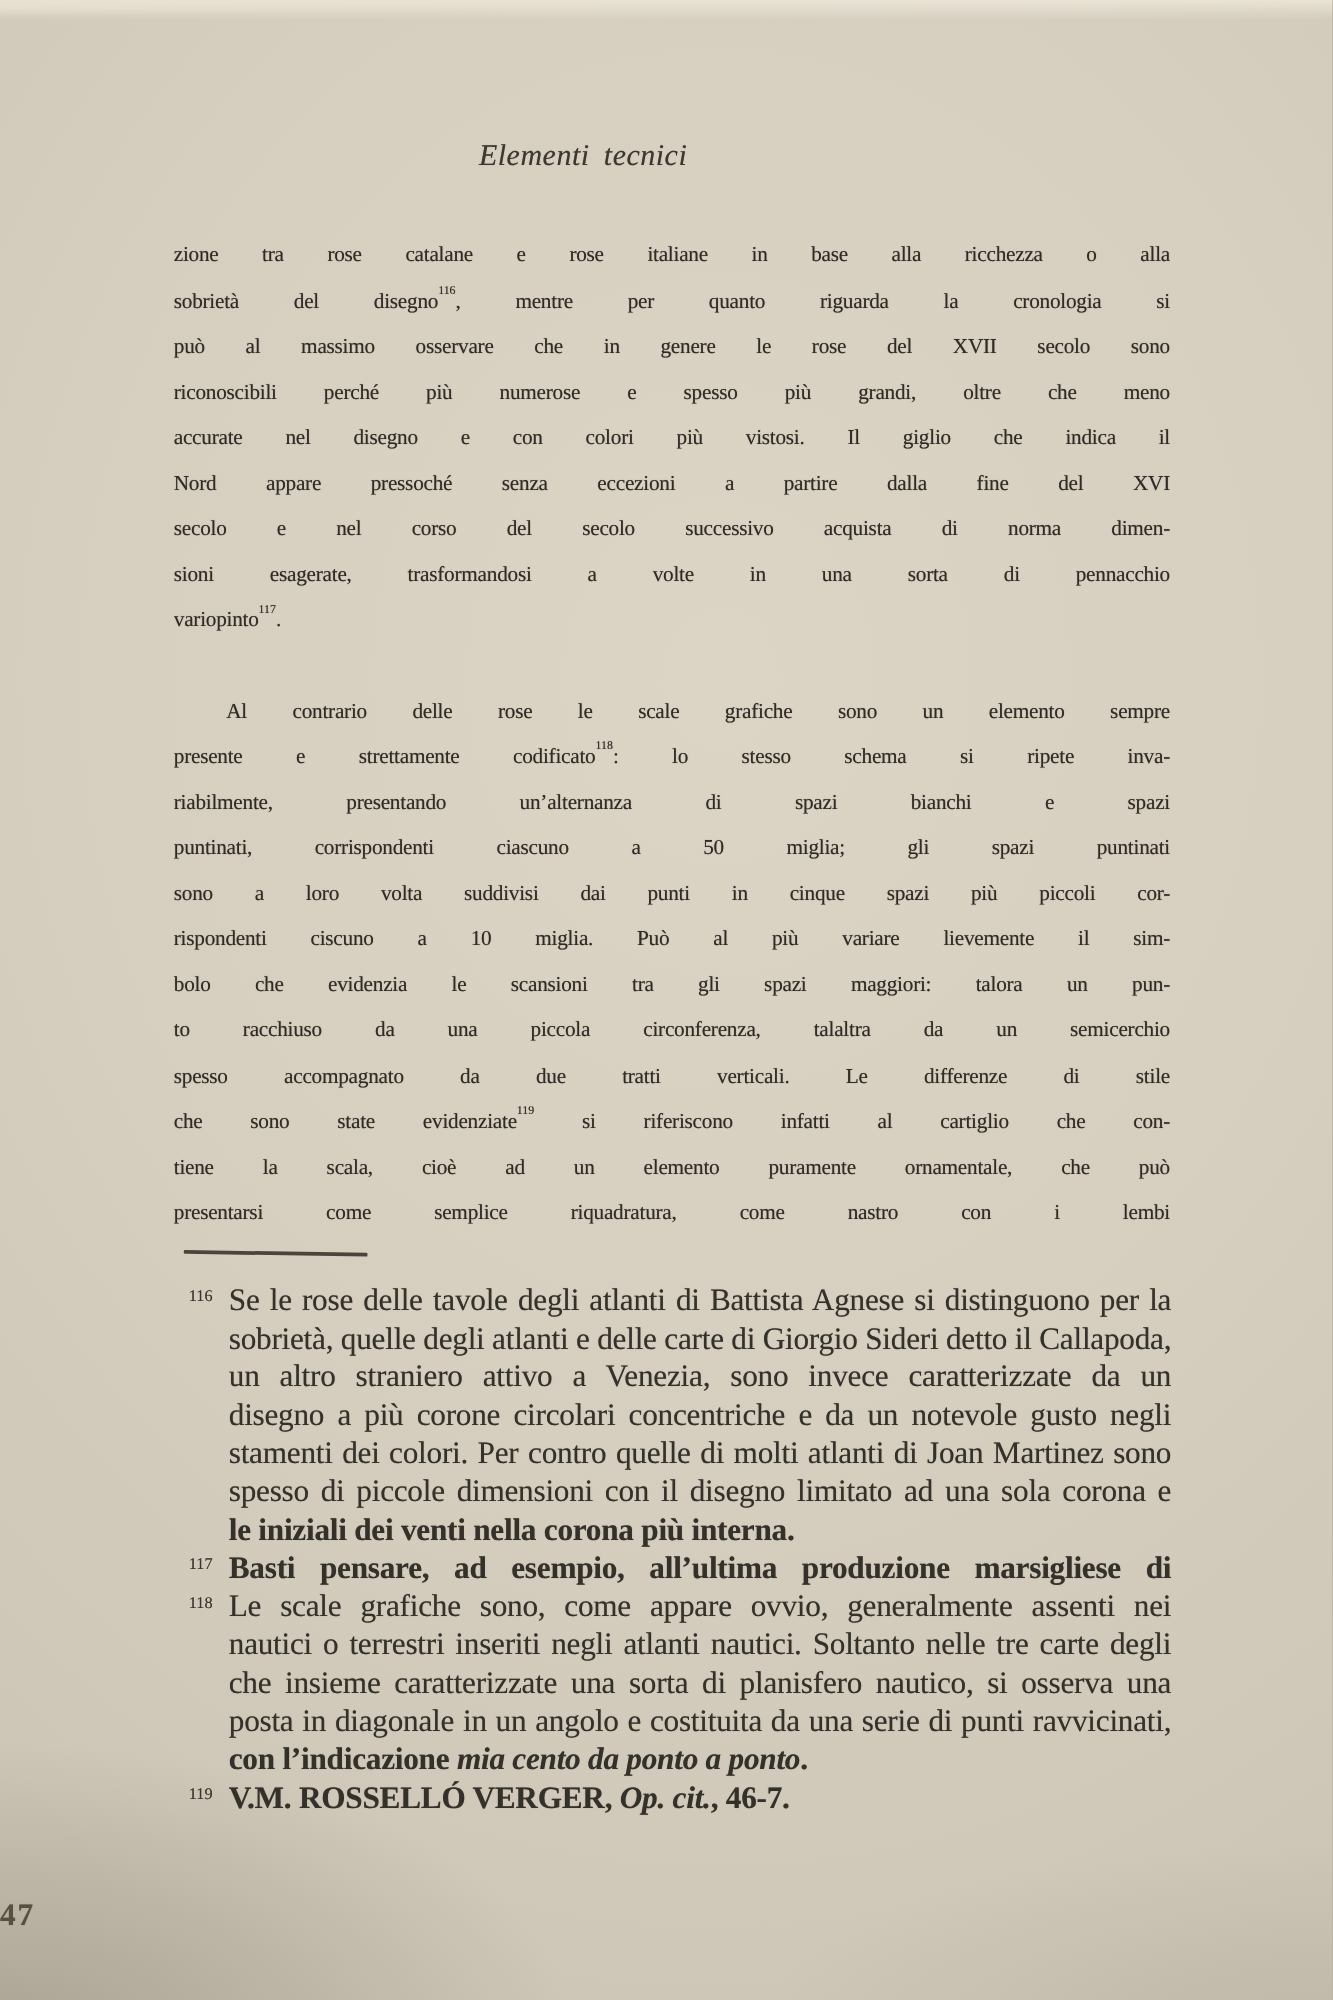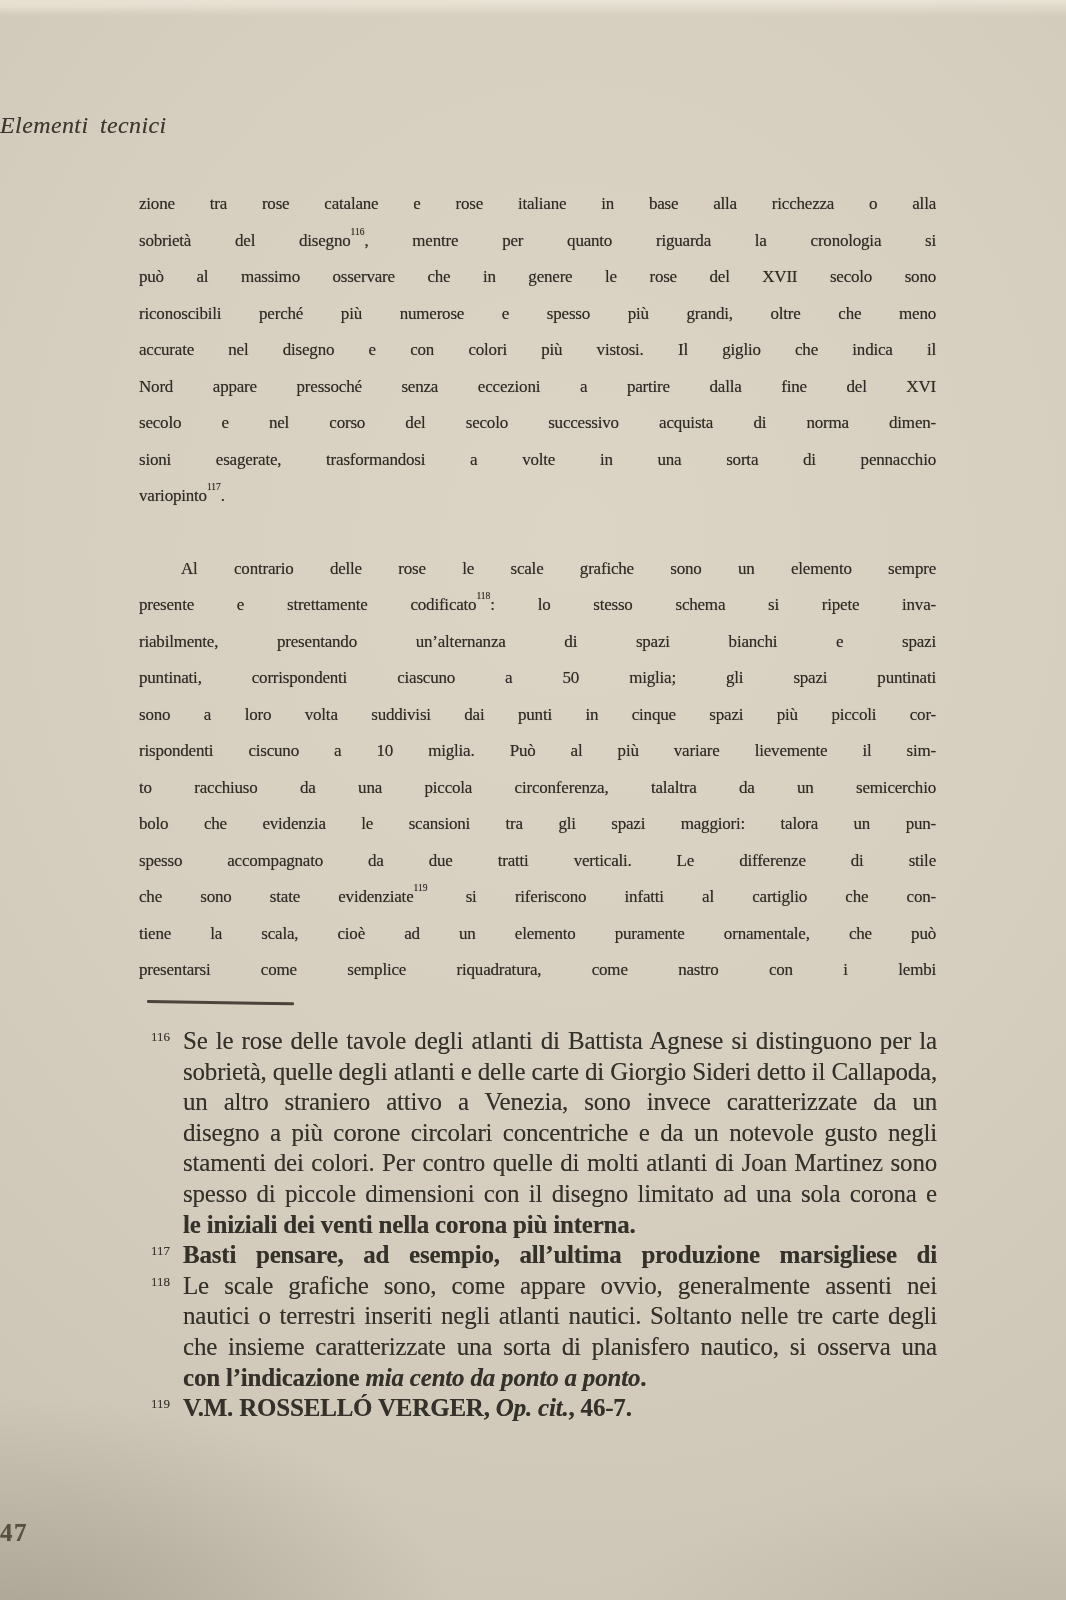--- a/index.html
+++ b/index.html
@@ -16,21 +16,21 @@
       radial-gradient(660px 200px at 100% 101%, rgba(110,101,85,.14), rgba(110,101,85,0) 70%),
       radial-gradient(90% 70% at 54% 34%, #dcd5c6 0%, #d6cfc0 55%, #cdc6b6 100%);
   }
   .top-edge{
     position:absolute;top:0;left:0;width:480px;height:13px;
     background:linear-gradient(to bottom,#e8e1d2,rgba(232,225,210,0));
     transform:rotate(-0.7deg);transform-origin:left top;
   }
   .running-header{
     position:absolute;top:112px;left:0;width:933px;
-    text-align:left;font-style:italic;font-size:24px;color:#3c372f;
+    text-align:center;font-style:italic;font-size:24px;color:#3c372f;
     word-spacing:5px;letter-spacing:.4px;
     text-shadow:0 0 .6px rgba(60,55,47,.5);
   }
   .body-text{position:absolute;top:186px;left:139px;width:797px;}
   .bline{
     font-size:17px;line-height:36.5px;height:36.5px;overflow:hidden;
     text-align:justify;text-align-last:justify;
     letter-spacing:-0.2px;color:#302c25;
     text-shadow:0 0 .7px rgba(48,44,37,.55);
   }
@@ -77,22 +77,22 @@
       <div class="bline"><span>Nord appare pressoché senza eccezioni a partire dalla fine del XVI</span></div>
       <div class="bline"><span>secolo e nel corso del secolo successivo acquista di norma dimen-</span></div>
       <div class="bline"><span>sioni esagerate, trasformandosi a volte in una sorta di pennacchio</span></div>
       <div class="bline end"><span>variopinto</span><sup>117</sup><span>.</span></div>
       <div class="bline indent"><span>Al contrario delle rose le scale grafiche sono un elemento sempre</span></div>
       <div class="bline"><span>presente e strettamente codificato</span><sup>118</sup><span>: lo stesso schema si ripete inva-</span></div>
       <div class="bline"><span>riabilmente, presentando un’alternanza di spazi bianchi e spazi</span></div>
       <div class="bline"><span>puntinati, corrispondenti ciascuno a 50 miglia; gli spazi puntinati</span></div>
       <div class="bline"><span>sono a loro volta suddivisi dai punti in cinque spazi più piccoli cor-</span></div>
       <div class="bline"><span>rispondenti ciscuno a 10 miglia. Può al più variare lievemente il sim-</span></div>
+      <div class="bline"><span>bolo che evidenzia le scansioni tra gli spazi maggiori: talora un pun-</span></div>
       <div class="bline"><span>to racchiuso da una piccola circonferenza, talaltra da un semicerchio</span></div>
-      <div class="bline"><span>bolo che evidenzia le scansioni tra gli spazi maggiori: talora un pun-</span></div>
       <div class="bline"><span>spesso accompagnato da due tratti verticali. Le differenze di stile</span></div>
       <div class="bline"><span>che sono state evidenziate</span><sup>119</sup><span> si riferiscono infatti al cartiglio che con-</span></div>
       <div class="bline"><span>tiene la scala, cioè ad un elemento puramente ornamentale, che può</span></div>
       <div class="bline"><span>presentarsi come semplice riquadratura, come nastro con i lembi</span></div>
     </div>
   <div class="fn-separator"></div>
   <div class="footnotes">
       <div class="footnote">
         <span class="fnmark">116</span>
         <div class="fline"><span>Se le rose delle tavole degli atlanti di Battista Agnese si distinguono per la loro</span></div>
@@ -105,20 +105,21 @@
       </div>
       <div class="footnote">
         <span class="fnmark">117</span>
         <div class="fline end"><span>Basti pensare, ad esempio, all’ultima produzione marsigliese di François Ollive.</span></div>
       </div>
       <div class="footnote">
         <span class="fnmark">118</span>
         <div class="fline"><span>Le scale grafiche sono, come appare ovvio, generalmente assenti nei planisferi</span></div>
         <div class="fline"><span>nautici o terrestri inseriti negli atlanti nautici. Soltanto nelle tre carte degli</span></div>
         <div class="fline"><span>che insieme caratterizzate una sorta di planisfero nautico, si osserva una scala</span></div>
+        <div class="fline"><span>posta in diagonale in un angolo e costituita da una serie di punti ravvicinati,</span></div>
         <div class="fline end"><span>con l’indicazione </span><span class="it">mia cento da ponto a ponto</span><span>.</span></div>
       </div>
       <div class="footnote">
         <span class="fnmark">119</span>
         <div class="fline end"><span>V.M. ROSSELLÓ VERGER, </span><span class="it">Op. cit.</span><span>, 46-7.</span></div>
       </div>
     </div>
   <div class="page-number">47</div>
 </div>
 

